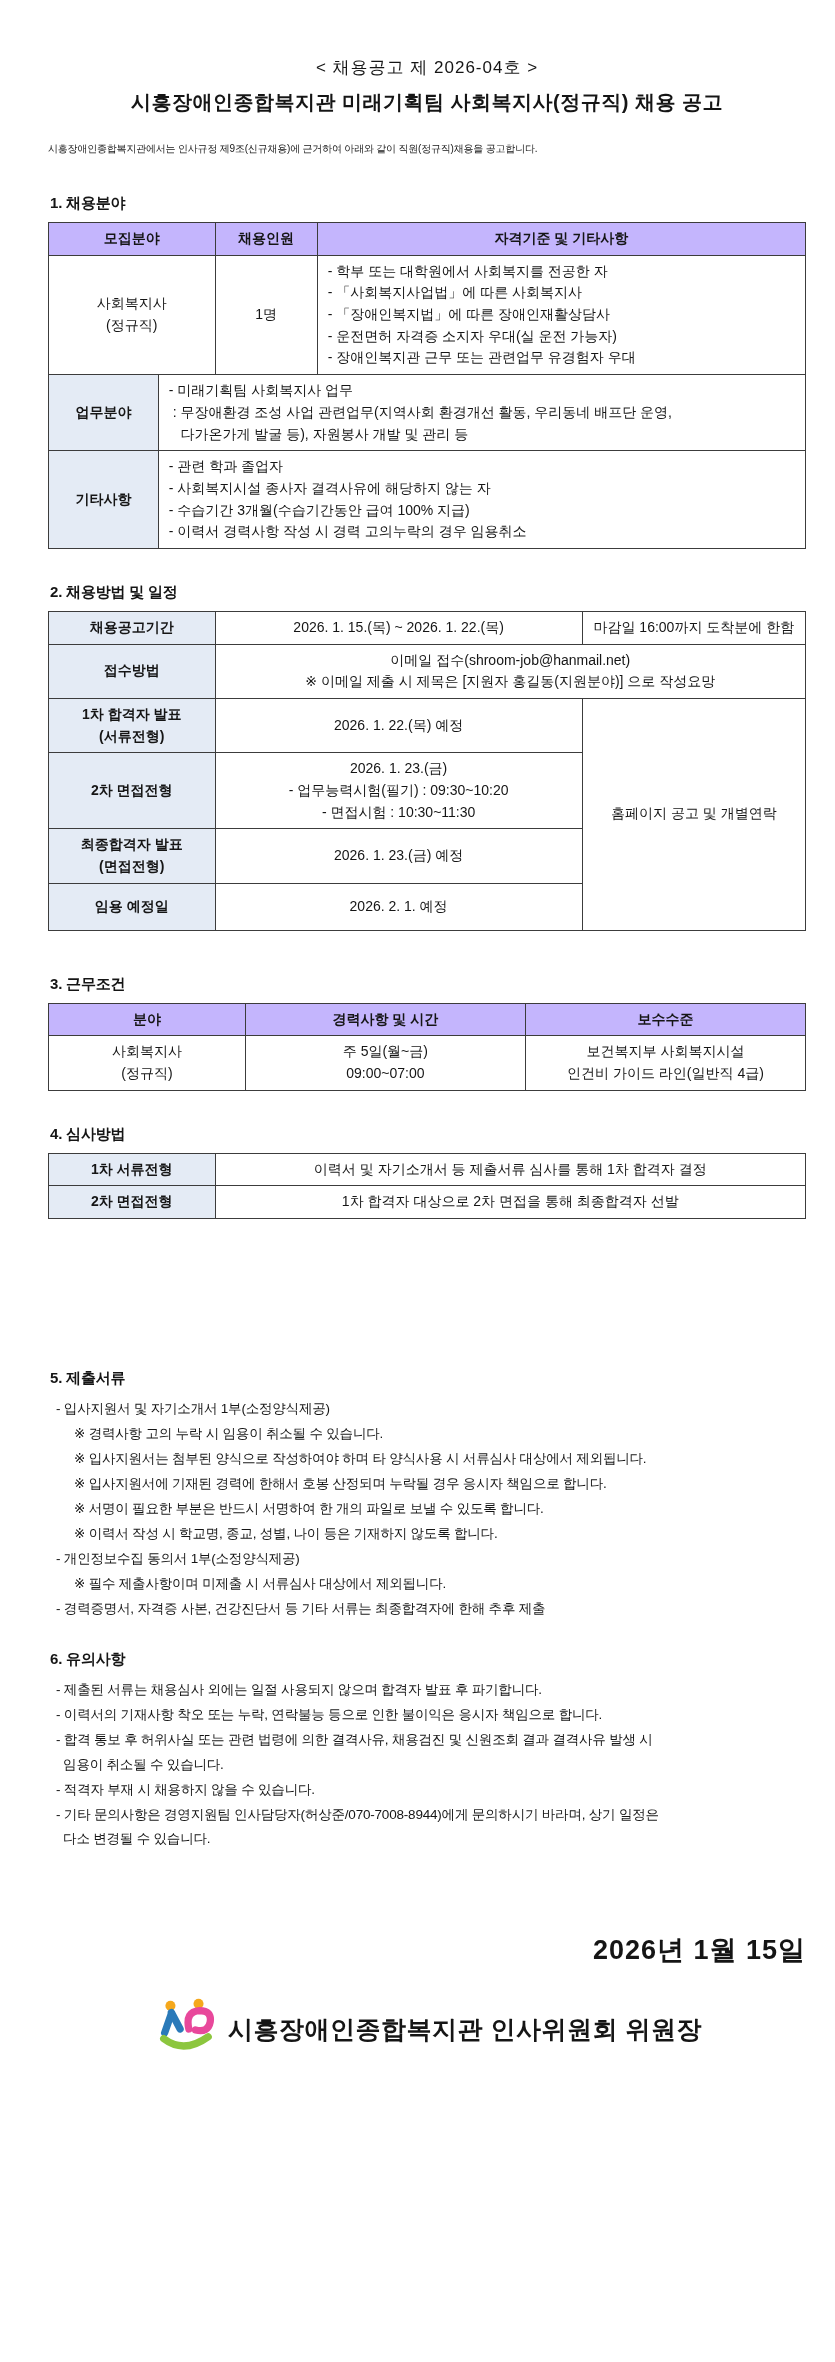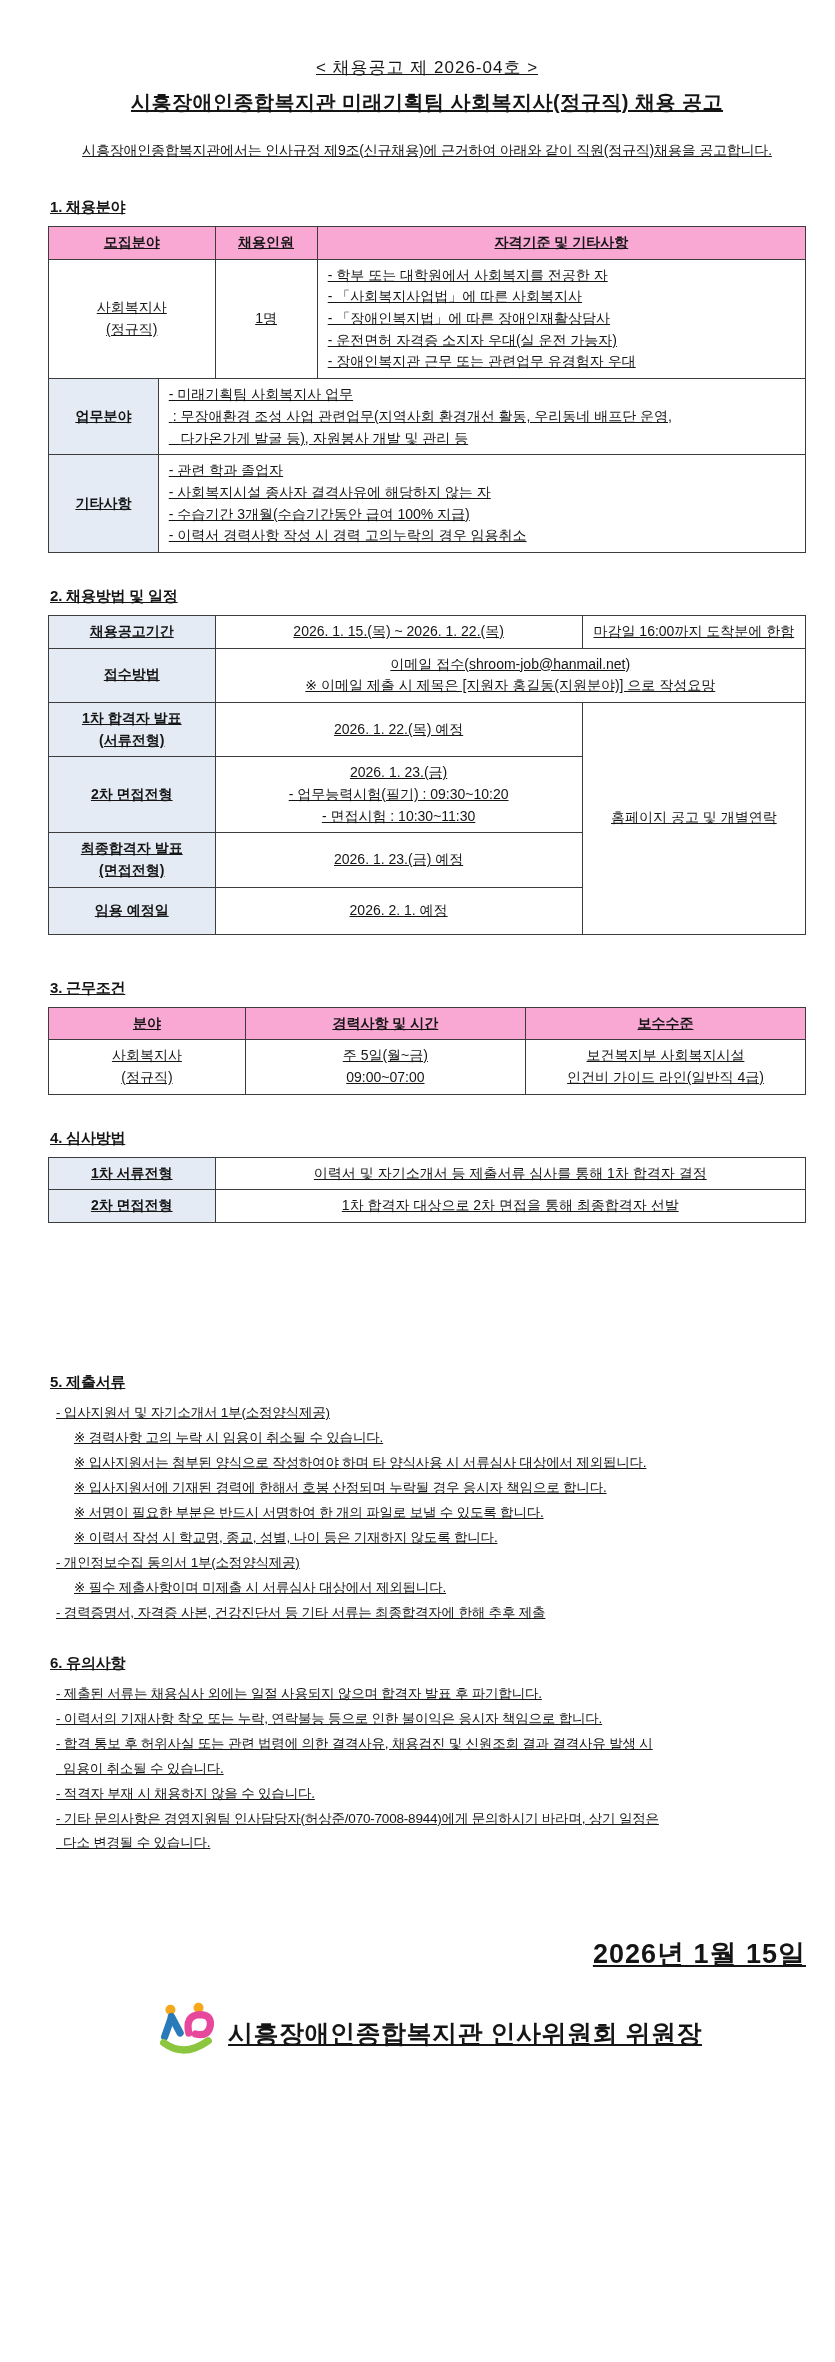--- a/index.html
+++ b/index.html
@@ -2,32 +2,32 @@
 <html lang="ko"><head>
 <meta charset="utf-8">
 <style>
   * { margin:0; padding:0; box-sizing:border-box; }
   html,body { background:#ffffff; }
   body {
     width:835px; min-height:2362px; margin:0 auto;
     font-family:"Liberation Sans","DejaVu Sans",sans-serif;
     color:#151515;
   }
-  .page { width:826px; min-height:2362px; padding:56px 20px 40px 48px;text-decoration:underline; }
+  .page { width:826px; min-height:2362px; padding:56px 20px 40px 48px; }
 
   .notice-no { text-align:center; font-size:17px; letter-spacing:1px; margin-bottom:10px; }
   .doc-title { text-align:center; font-size:20px; font-weight:bold; letter-spacing:.5px; margin-bottom:26px; }
-  .doc-intro { text-align:center; font-size:14px; margin-bottom:38px; letter-spacing:-.2px; }
+  .doc-intro { text-align:left; font-size:10px; margin-bottom:38px; letter-spacing:-.2px; }
 
   .sec-heading { font-size:15px; font-weight:bold; margin:0 0 9px 2px; letter-spacing:-.2px; }
 
   table { width:100%; border-collapse:collapse; table-layout:fixed; }
   table, th, td { border:1.4px solid #3c3c3c; }
   th, td { font-size:14px; padding:5px 8px; vertical-align:middle; line-height:1.55; }
-  th { background:#f9a8d4; font-weight:bold; text-align:center; }
+  th { background:#c4b5fd; font-weight:bold; text-align:center; }
   td.label { background:#e4ebf5; font-weight:bold; text-align:center; white-space:pre-line; }
   td.center { text-align:center; white-space:pre-line; }
   td.left  { text-align:left; white-space:pre-wrap; }
 
   .mb-sec { margin-bottom:34px; }
   .tbl1 td.left { padding-left:10px; }
 
   .gap-big { margin-top:150px; }
 
   .plain-lines { font-size:13.5px; line-height:1.85; letter-spacing:-.2px; }

